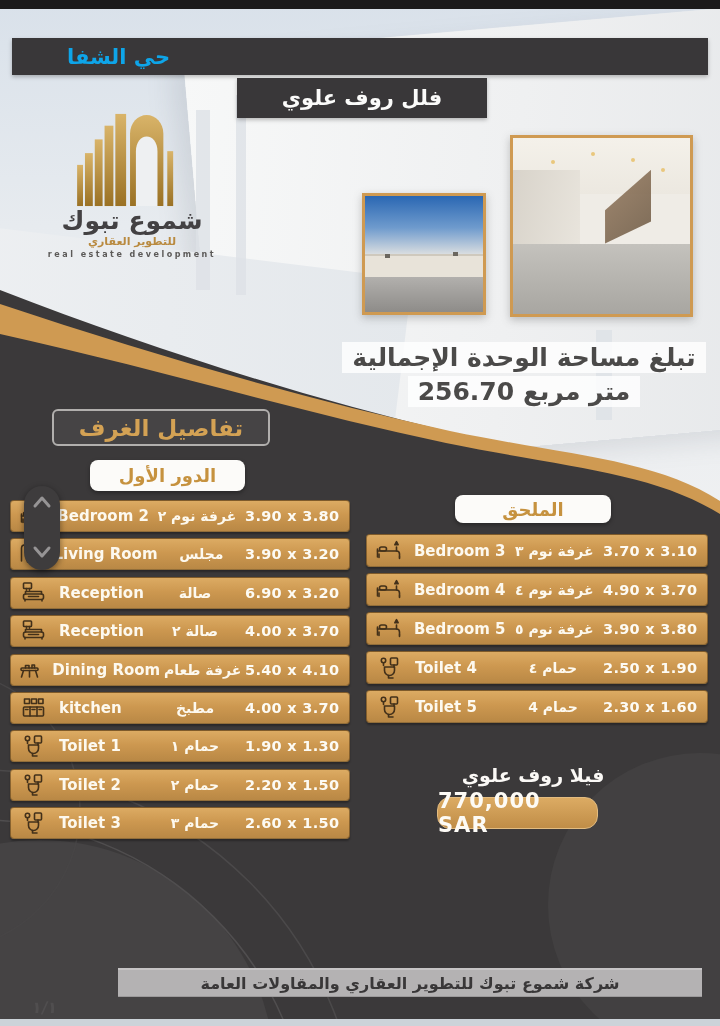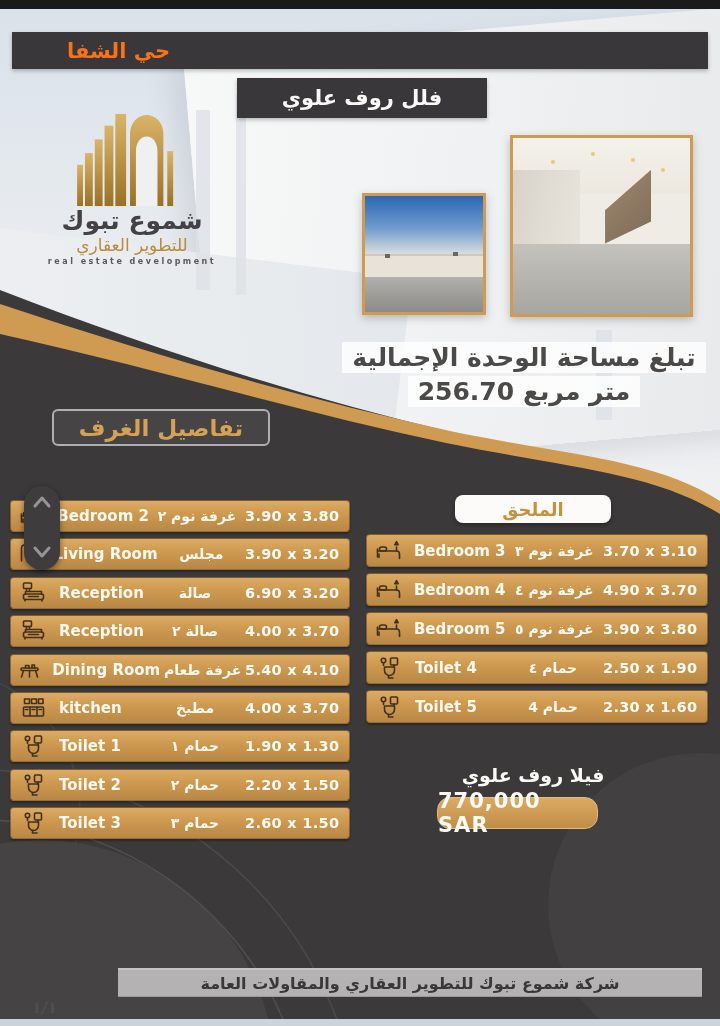--- a/index.html
+++ b/index.html
@@ -12,32 +12,32 @@
   .bg-build-main{left:200px;top:30px;width:560px;height:420px;
     background:linear-gradient(100deg,#f7f8f8 0%,#eff0f1 55%,#e6e8ea 100%);
     transform:rotate(-5deg);box-shadow:-14px 10px 24px rgba(120,130,140,.18);}
   .bg-build-wing{left:-60px;top:250px;width:460px;height:230px;
     background:linear-gradient(80deg,#eef0f2,#e4e8ec);transform:rotate(7deg);}
   .bg-slit{background:#dde1e6;opacity:.8;}
   
   .top-strip{left:0;top:0;width:720px;height:9px;background:#1b1a1b;}
   .bottom-strip{left:0;top:1019px;width:720px;height:7px;background:#ccd3d9;}
   
-  .header-bar{left:12px;top:32px;width:696px;height:37px;background:#393739;
+  .header-bar{left:12px;top:38px;width:696px;height:37px;background:#393739;
     display:flex;align-items:center;justify-content:space-between;
-    padding:0 22px 0 55px;color:#f97316;box-shadow:0 2px 4px rgba(0,0,0,.25);}
+    padding:0 22px 0 55px;color:#0ea5e9;box-shadow:0 2px 4px rgba(0,0,0,.25);}
   .header-bar .proj{font-size:21px;font-weight:bold;direction:rtl;}
   .header-bar .dist{font-size:21px;font-weight:bold;direction:rtl;}
   .type-badge{left:237px;top:78px;width:250px;height:40px;background:#393739;color:#fbfbfa;
     font-size:21px;font-weight:bold;display:flex;align-items:center;justify-content:center;
     direction:rtl;box-shadow:0 2px 4px rgba(0,0,0,.25);}
   
   .logo{left:26px;top:110px;width:212px;text-align:center;}
   .logo .ttl{font-size:25px;font-weight:bold;color:#434143;direction:rtl;line-height:1.05;margin-top:-4px;}
-  .logo .sub{font-size:17px;font-weight:normal;color:#b98a3f;direction:rtl;margin-top:1px;text-align:center;}
+  .logo .sub{font-size:11px;font-weight:bold;color:#b98a3f;direction:rtl;margin-top:1px;text-align:center;}
   .logo .tag{font-size:8px;letter-spacing:2.5px;color:#5c5a58;margin-top:2px;font-weight:bold;}
   
   .photo{border:3px solid #cf9a52;box-shadow:0 3px 8px rgba(90,90,90,.35);overflow:hidden;}
   .photo-roof{left:362px;top:193px;width:124px;height:122px;}
   .photo-roof .sky{left:0;top:0;width:100%;height:50%;
     background:linear-gradient(180deg,#2a67b3 0%,#6f9bcd 55%,#d9dde0 100%);}
   .photo-roof .wall{left:0;top:50%;width:100%;height:20%;background:#e8e3d9;border-top:2px solid #cfc9bd;}
   .photo-roof .floor{left:0;top:70%;width:100%;height:30%;
     background:linear-gradient(180deg,#b2b0ad,#8e8c89);}
   .photo-hall{left:510px;top:135px;width:183px;height:182px;background:#efece6;}
@@ -173,20 +173,21 @@
 
   <div class="abs area-text z3">
     <span class="l1">تبلغ مساحة الوحدة الإجمالية</span><br>
     <span class="l2">
       <span>256.70</span>
       <span dir="rtl">متر مربع</span>
     </span>
   </div>
 
   <div class="abs details-badge z3">تفاصيل الغرف</div>
+  <div class="abs pill-badge floor-badge z3">الدور الأول</div>
   <div class="abs pill-badge annex-badge z3">الملحق</div>
 
   <div class="abs room-table table-left z3" id="first-floor-table">
       <div class="room-row">
     <span class="ric">
           <svg width="27" height="26" viewBox="0 0 26 26" fill="none" stroke="#42301a" stroke-width="1.6" stroke-linecap="round" stroke-linejoin="round">
             <path d="M2 11v8"></path>
             <path d="M24 19v-3a3 3 0 0 0-3-3H2"></path>
             <path d="M24 19v1.5M3.5 16v3.5"></path>
             <rect x="4" y="9" width="7" height="4" rx="2"></rect>

